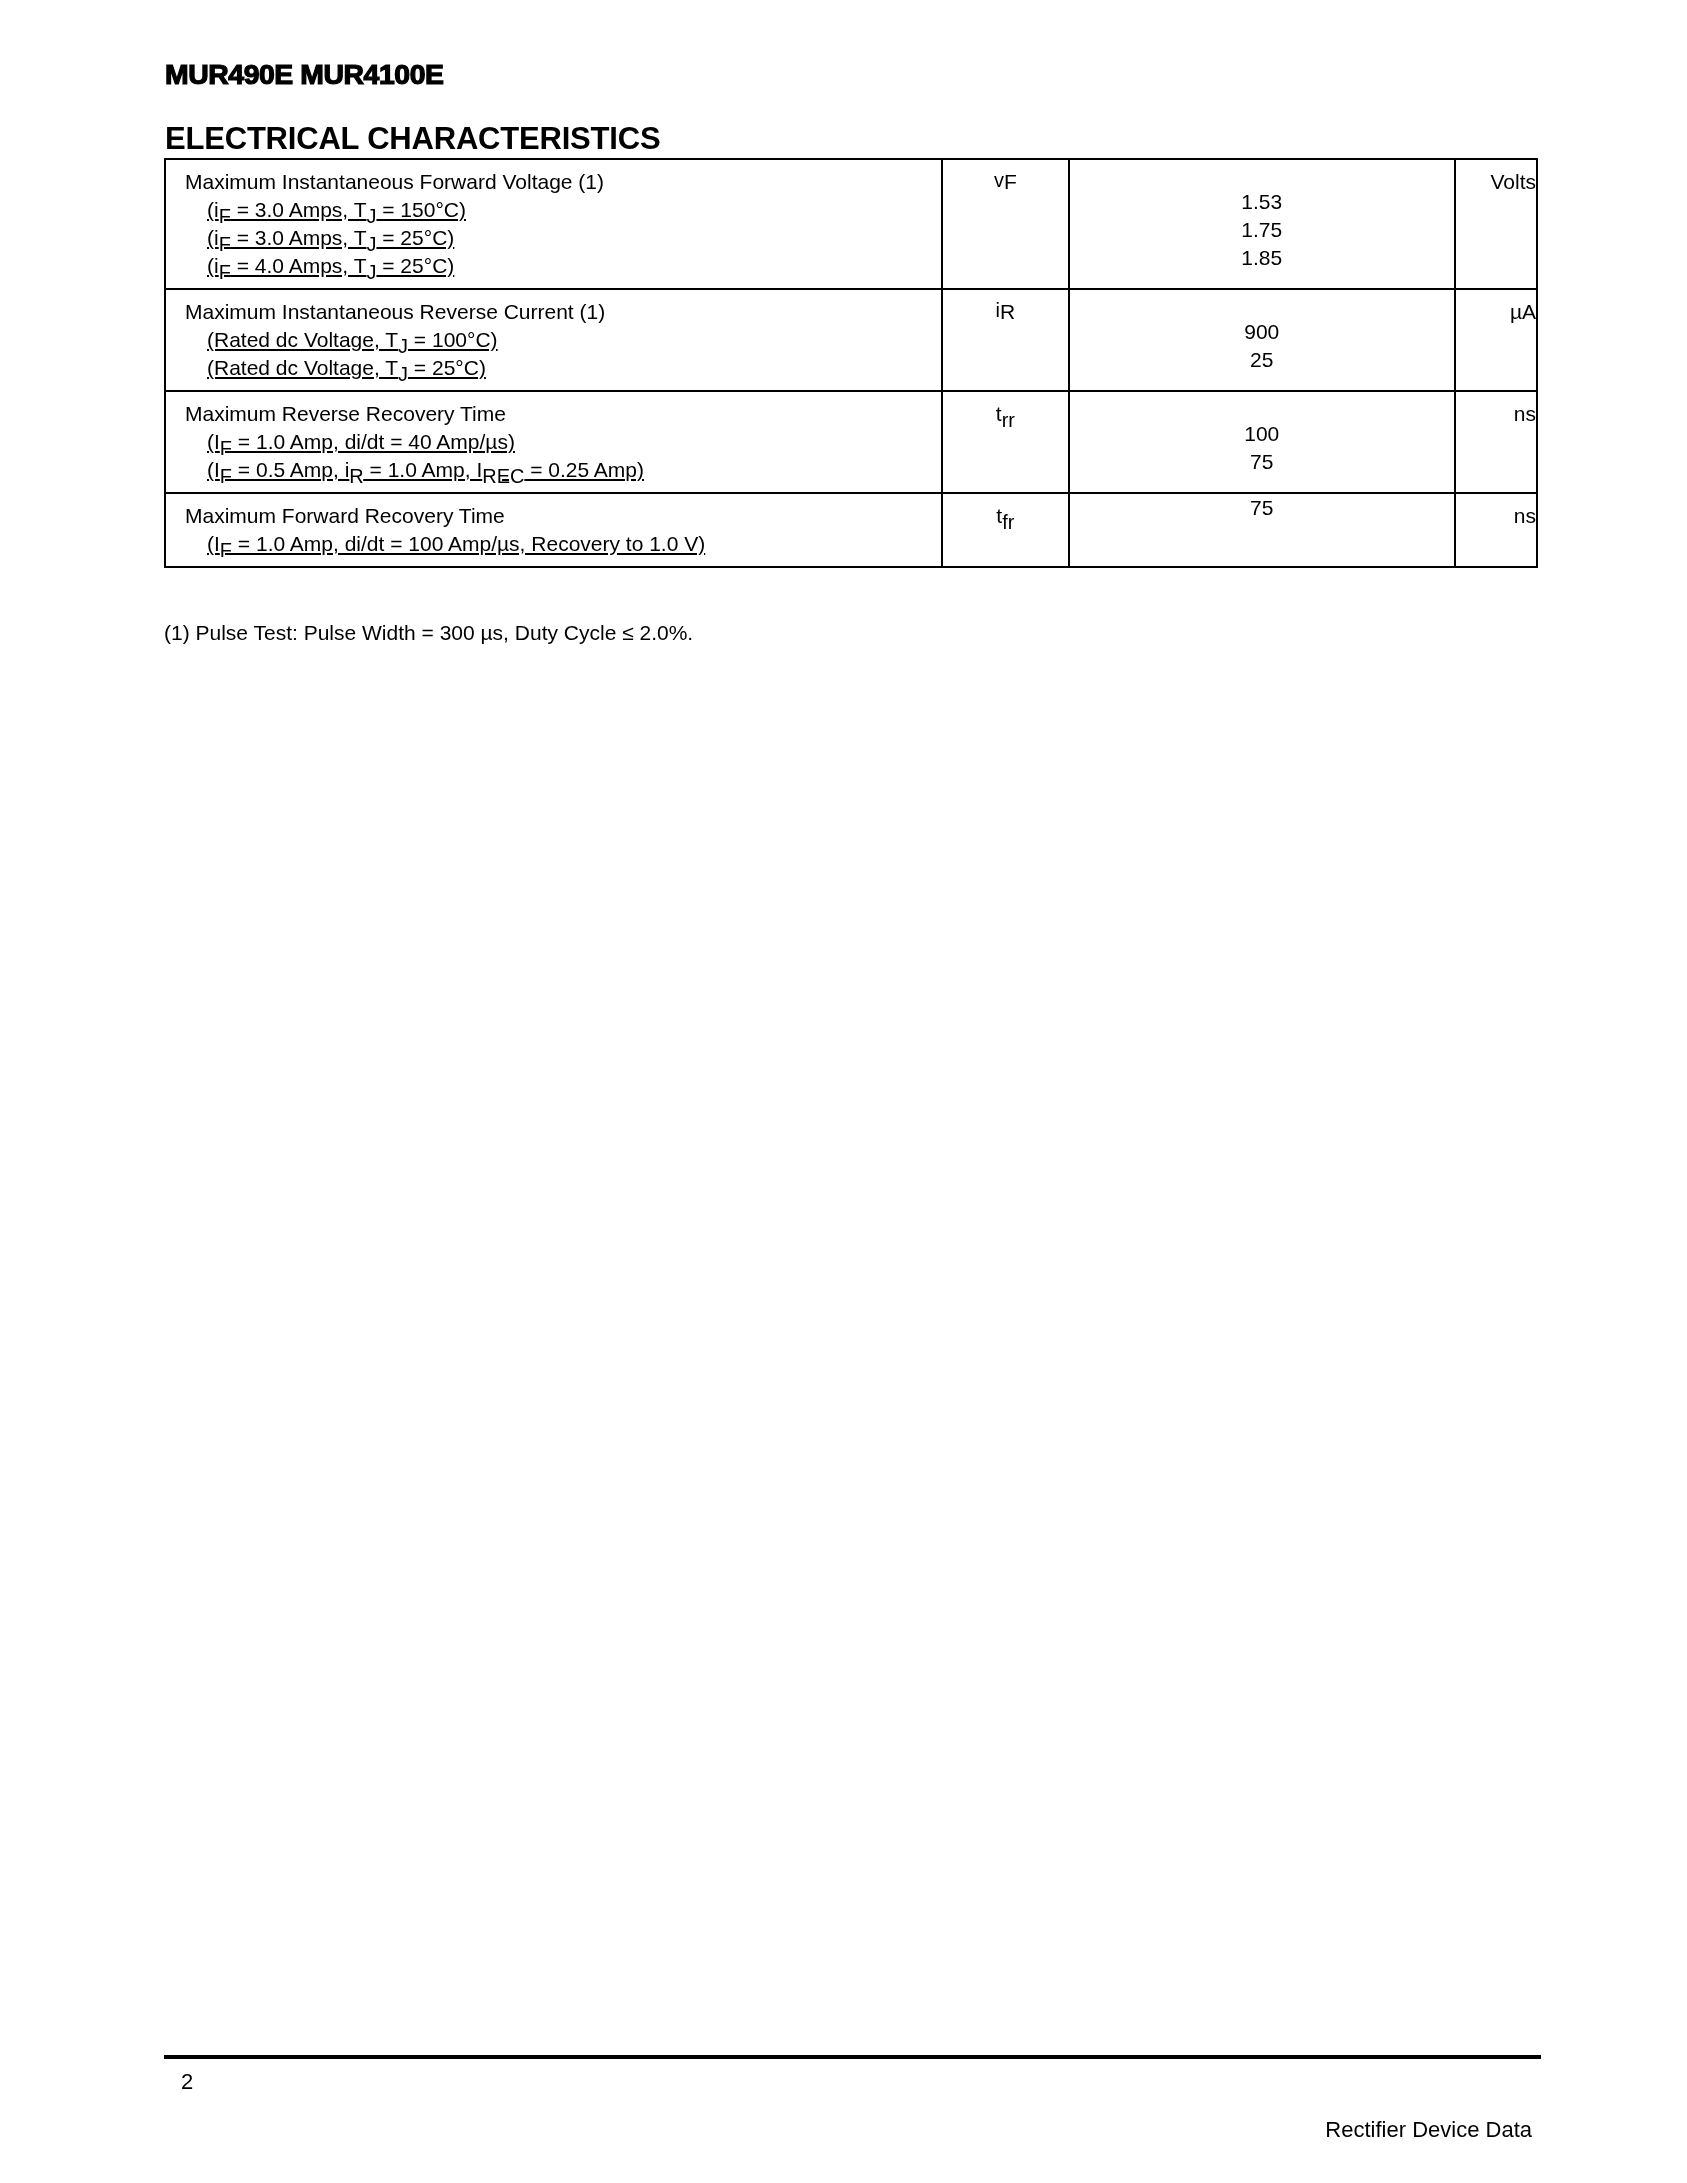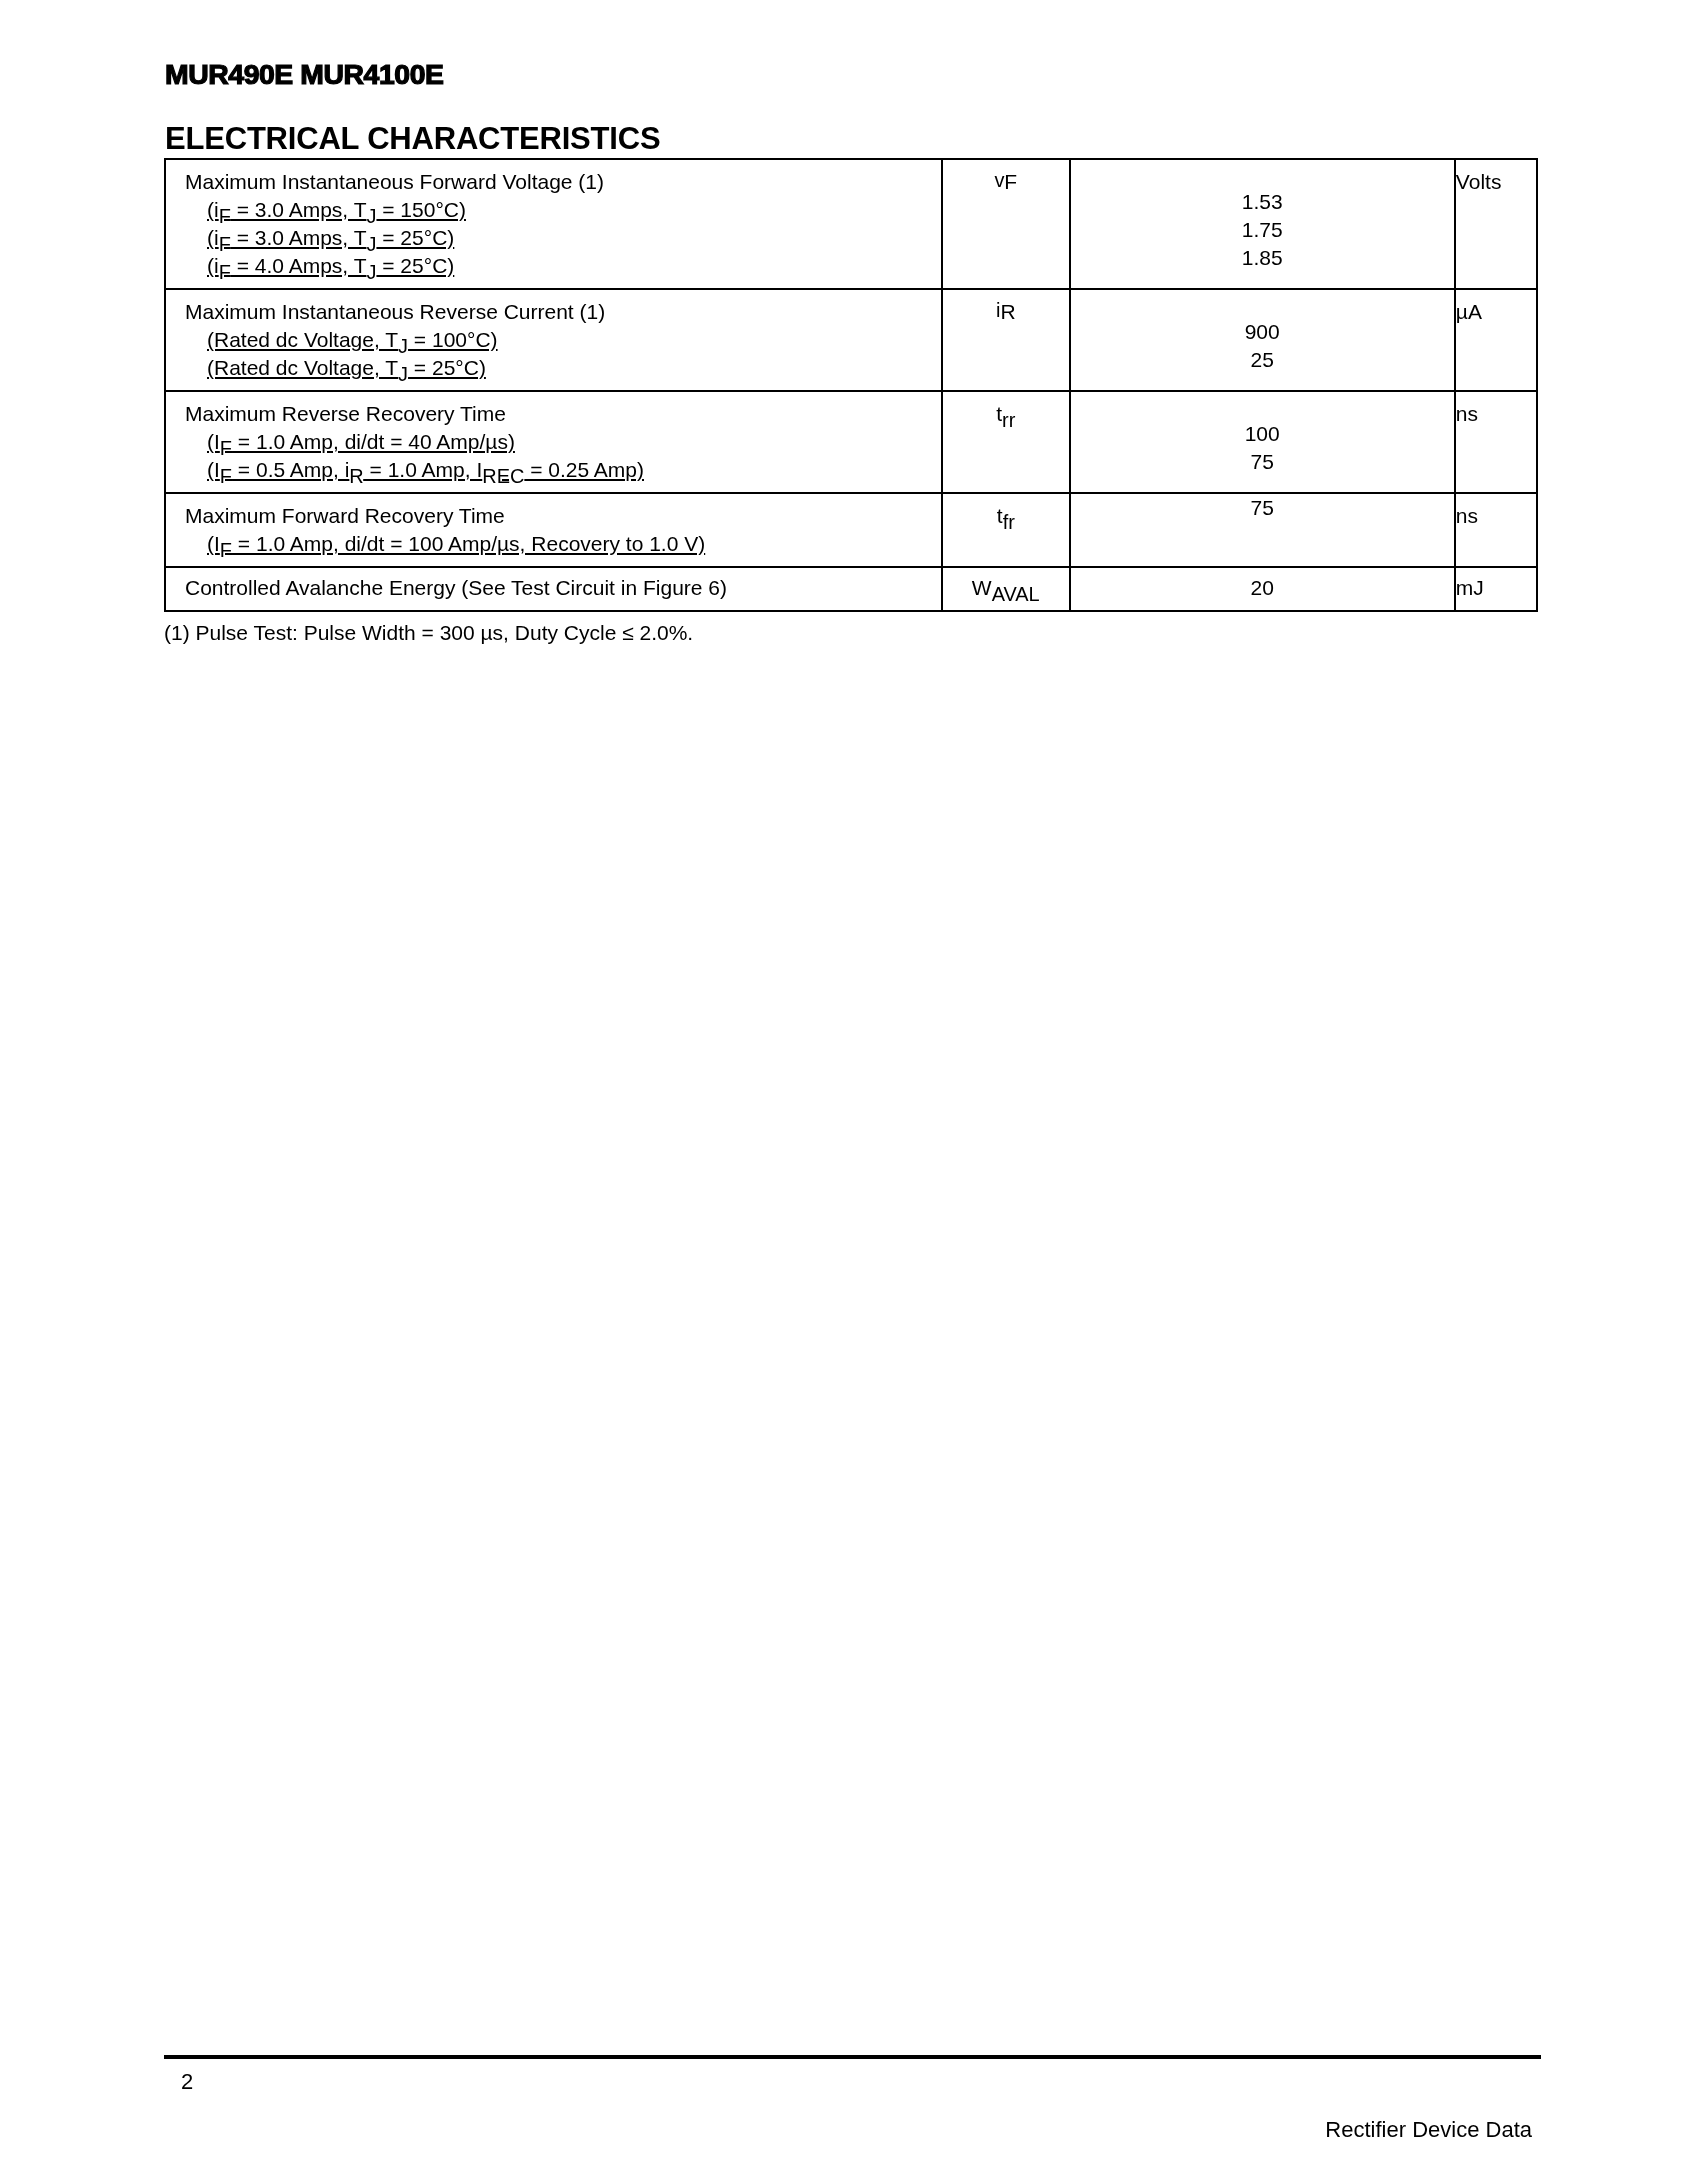--- a/index.html
+++ b/index.html
@@ -4,21 +4,21 @@
   <style>
     html, body { margin: 0; padding: 0; background: #ffffff; }
     body { width: 1687px; height: 2183px; position: relative; font-family: "Liberation Sans", sans-serif; color: #000; }
     .part-title { position: absolute; left: 165px; top: 60px; font-size: 27px; font-weight: bold; letter-spacing: -0.4px; transform: scaleX(1.05); transform-origin: left; -webkit-text-stroke: 1.2px #000; }
     .section-title { position: absolute; left: 165px; top: 121px; font-size: 31px; font-weight: bold; letter-spacing: -0.2px; }
     table.ec { position: absolute; left: 164px; top: 158px; width: 1374px; border-collapse: collapse; font-size: 21px; border-radius: 29px; }
     table.ec td { border: 2.4px solid #000; vertical-align: top; padding: 0; }
     table.ec td.desc { width: 742px; padding: 8px 19px 8px 19px; }
     table.ec td.sym { width: 127px; text-align: center; padding-top: 8px; }
     table.ec td.val { width: 392px; text-align: center; padding-top: 0; }
-    table.ec td.unit { width: 81px; text-align: left; padding-top: 8px; }
+    table.ec td.unit { width: 81px; text-align: right; padding-top: 8px; }
     .line { line-height: 28px; white-space: nowrap; }
     .indent { padding-left: 22px; text-decoration: underline; }
     sub { font-size: 0.95em; vertical-align: -0.3em; line-height: 0; }
     sup { font-size: 0.95em; vertical-align: 0.1em; line-height: 0; }
     .footnote { position: absolute; left: 164px; top: 589px; font-size: 21px; margin-top: 32px; }
     .footer-rule { position: absolute; left: 164px; top: 2055px; width: 1377px; height: 4px; background: #000; }
     .page-num { position: absolute; left: 181px; top: 2069px; font-size: 22px; }
     .footer-right { position: absolute; right: 155px; top: 2069px; font-size: 22px; margin-top: 48px; }
   </style>
 </head>
@@ -98,34 +98,20 @@
         <div class="line"><span>t</span><sub>fr</sub></div>
       </td>
       <td class="val">
         <div class="line">75</div>
       </td>
       <td class="unit">
         <div class="line">ns</div>
       </td>
     </tr>
 
-    <tr style="height:41px;">
-      <td class="desc" style="padding-top:6.4px;">
-        <div class="line">Controlled Avalanche Energy (See Test Circuit in Figure 6)</div>
-      </td>
-      <td class="sym" style="padding-top:6.4px;">
-        <div class="line"><span>W</span><sub>AVAL</sub></div>
-      </td>
-      <td class="val" style="padding-top:6.4px;">
-        <div class="line">20</div>
-      </td>
-      <td class="unit" style="padding-top:6.4px;">
-        <div class="line">mJ</div>
-      </td>
-    </tr>
   </tbody>
 </table>
 
 <div class="footnote">(1) Pulse Test: Pulse Width = 300 µs, Duty Cycle ≤ 2.0%.</div>
 
 <div class="footer-rule"></div>
 <div class="page-num">2</div>
 <div class="footer-right">Rectifier Device Data</div>
 
 

